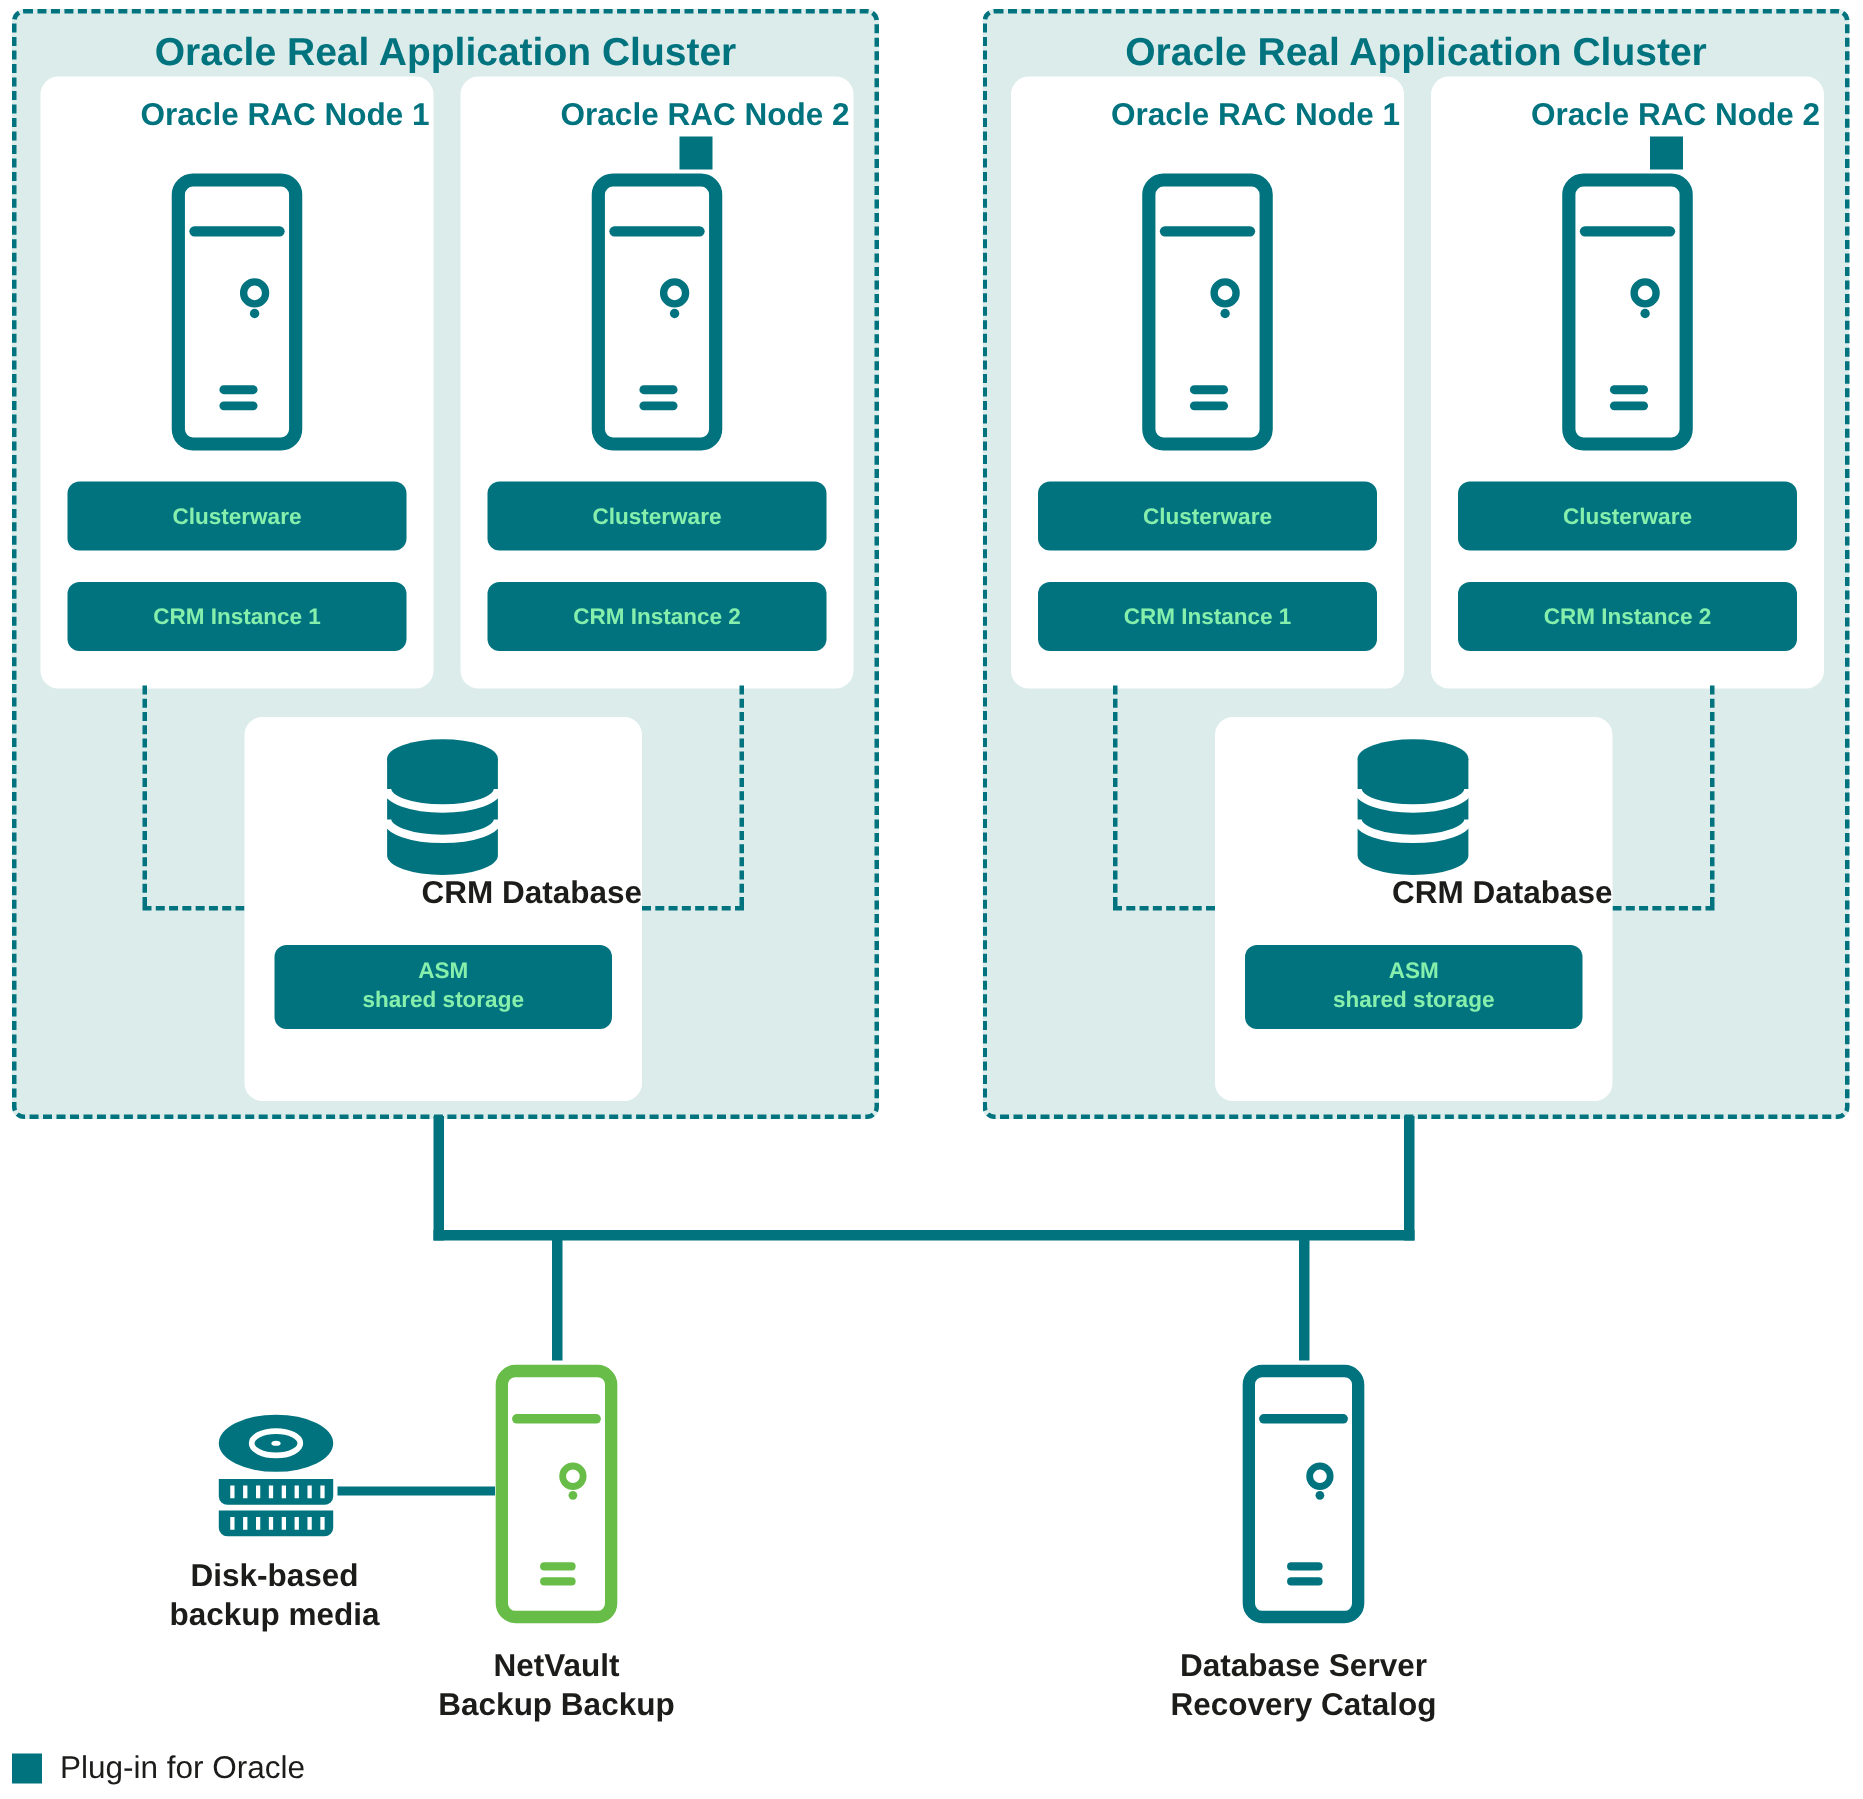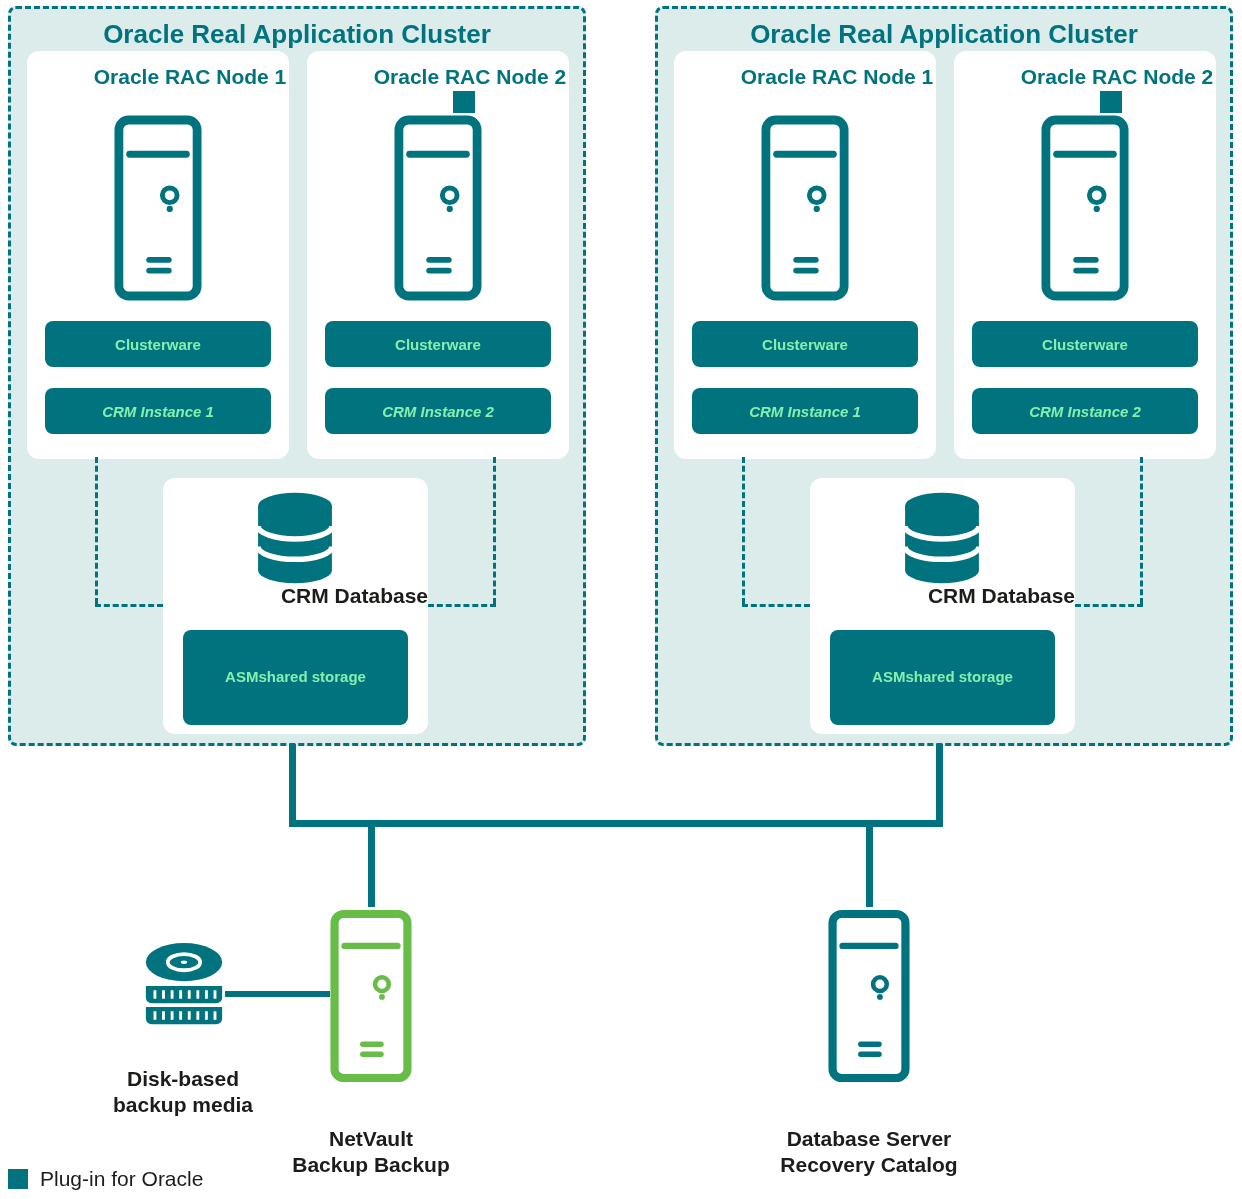--- a/index.html
+++ b/index.html
@@ -30,53 +30,52 @@
     background:var(--color-teal,#00737f);
   }
   .server-icon{position:absolute;left:87px;top:64px;width:88px;height:186px;color:var(--color-teal,#00737f);}
   .server-icon svg{width:100%;height:100%;display:block;}
   .btn{
     position:absolute;left:18px;width:226px;height:46px;border-radius:8px;
     background:var(--color-teal,#00737f);color:#86efac;font-weight:700;font-size:15px;
     display:flex;align-items:center;justify-content:center;text-align:left;
   }
   .btn.clusterware{top:270px;}
-  .btn.instance{top:337px;font-style:italic;}
+  .btn.instance{top:337px;}
   
   .dash{position:absolute;}
   .dash.v{width:0;top:448px;height:147px;border-left:3px dashed var(--color-teal,#00737f);}
   .dash.h{height:0;top:595px;width:68px;border-top:3px dashed var(--color-teal,#00737f);}
   
   .dbbox{
     position:absolute;left:152px;top:469px;width:265px;height:256px;
     background:#fff;border-radius:12px;
   }
   .db-icon{position:absolute;left:90px;top:13px;width:84px;height:96px;color:var(--color-teal,#00737f);}
   .db-icon svg{width:100%;height:100%;display:block;}
   .db-label{
     position:absolute;top:106px;left:0;width:100%;text-align:right;
     font-size:21px;font-weight:700;color:var(--color-text_dark,#1c1c1a);
   }
   .btn.asm{
-    left:20px;top:152px;width:225px;height:95px;flex-direction:row;line-height:1.25;
+    left:20px;top:152px;width:225px;height:56px;flex-direction:column;line-height:1.25;
   }
   .btn.asm span{display:block;}
   
   .line{position:absolute;background:var(--color-teal,#00737f);}
   
   .tower{position:absolute;width:82px;height:186px;}
   .tower svg{width:100%;height:100%;display:block;}
   .tower.green{color:var(--color-green,#68bd49);}
   .tower.teal{color:var(--color-teal,#00737f);}
   .disk-icon{position:absolute;left:143px;top:942px;width:82px;height:88px;color:var(--color-teal,#00737f);}
   .disk-icon svg{width:100%;height:100%;display:block;}
   .caption{
     position:absolute;text-align:center;font-size:21px;font-weight:700;line-height:26px;
     color:var(--color-text_dark,#1c1c1a);
-    margin-top:28px;
   }
   .caption span{display:block;}
   
   .legend{position:absolute;left:8px;top:1167px;display:flex;align-items:center;gap:12px;}
   .legend-swatch{width:20px;height:20px;background:var(--color-teal,#00737f);}
   .legend-label{font-size:21px;color:var(--color-text_dark,#1c1c1a);}
 </style>
 </head>
 <body>
 

